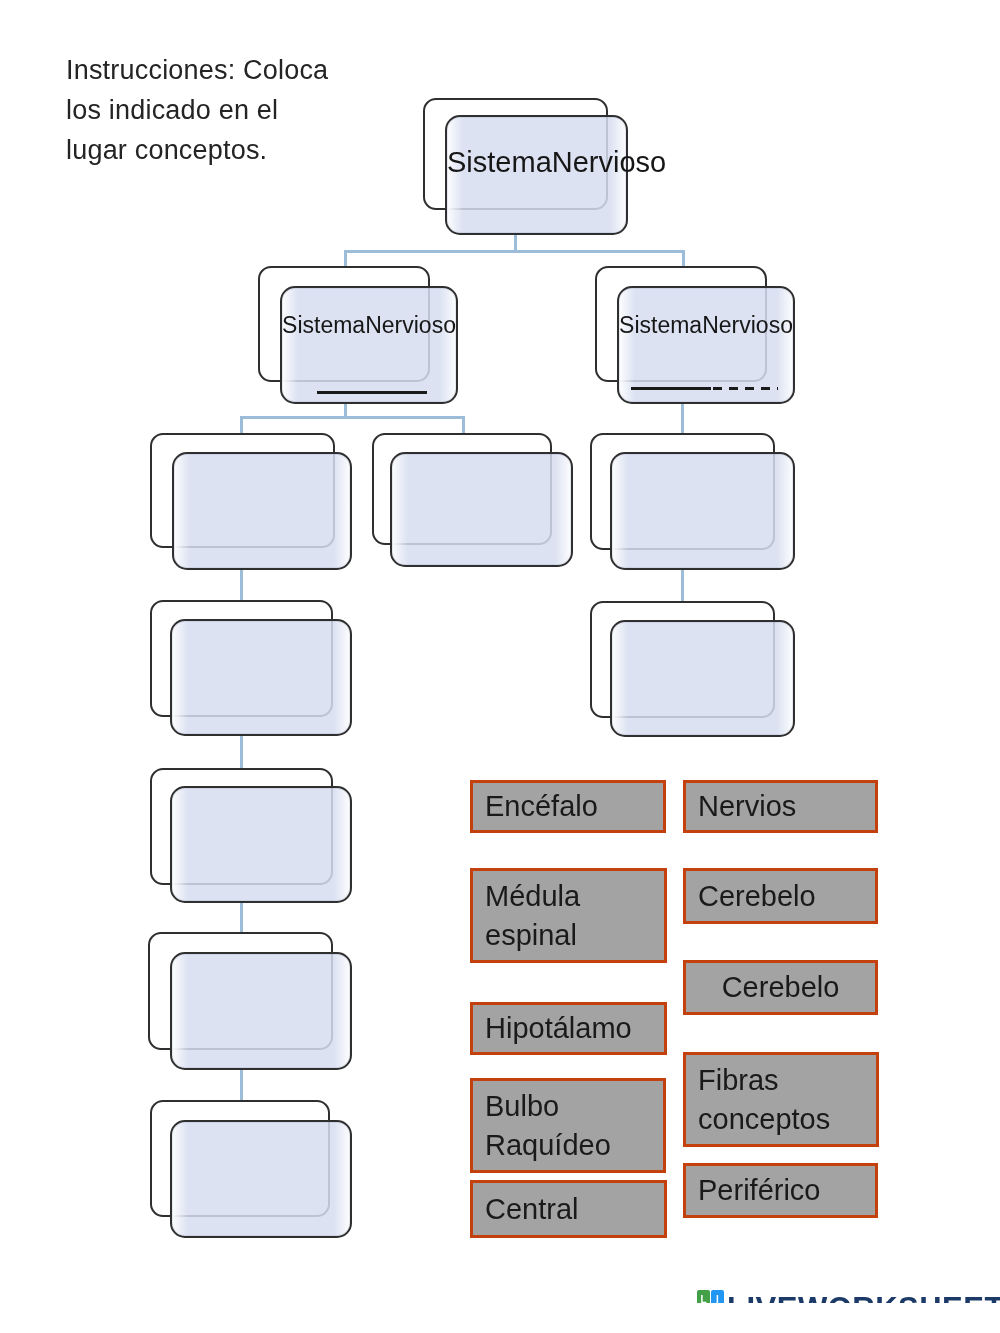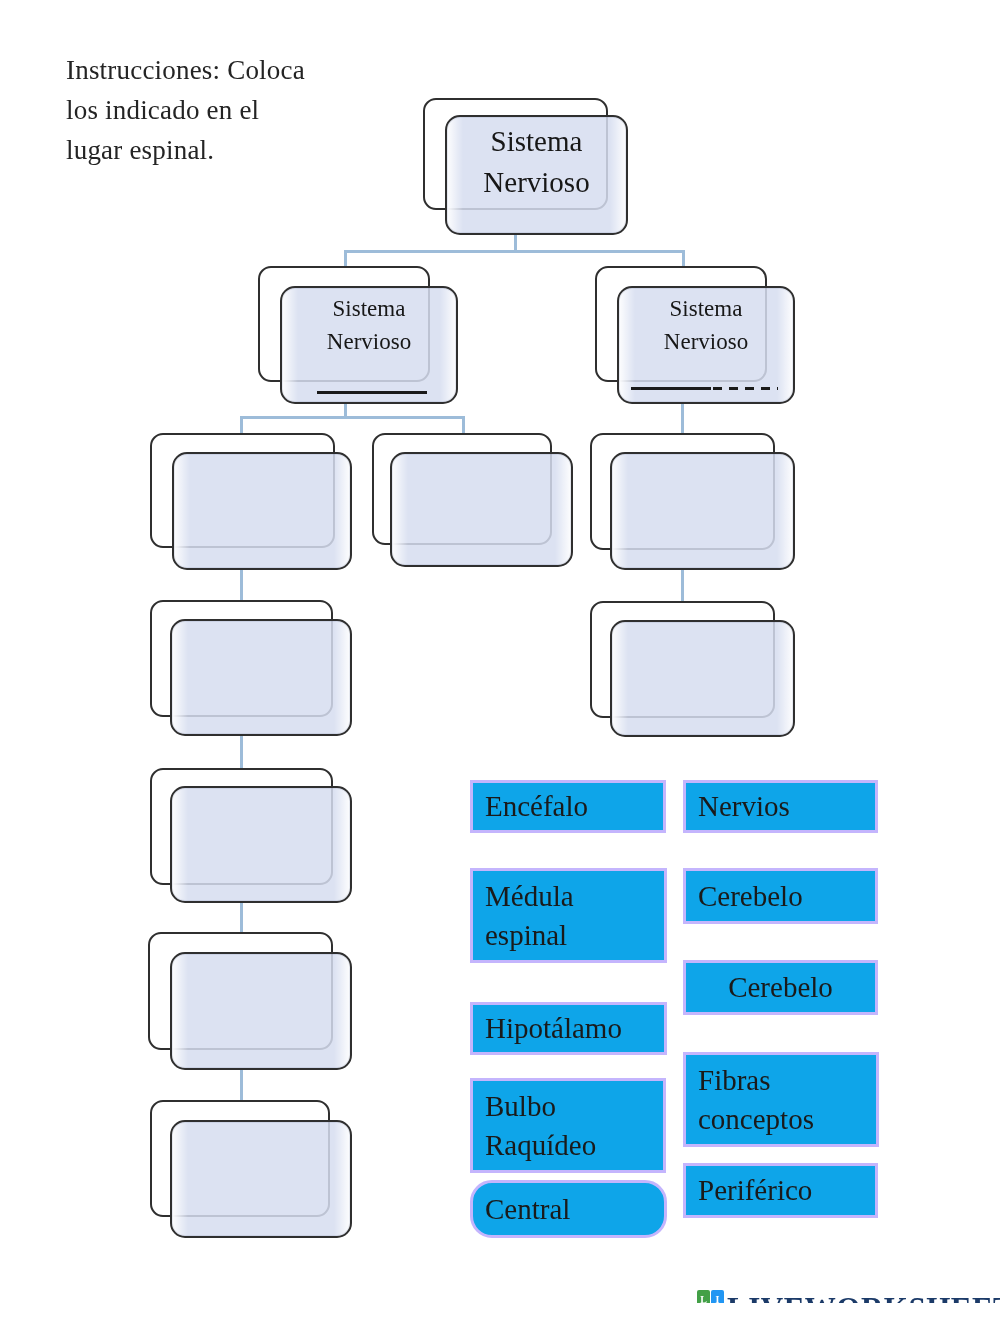--- a/index.html
+++ b/index.html
@@ -1,51 +1,51 @@
 <!DOCTYPE html>
 <html><head>
 <meta charset="utf-8">
 <style>
   html,body{margin:0;padding:0;background:#ffffff;}
   .page{
     position:relative;width:1000px;height:1303px;background:#ffffff;overflow:hidden;
-    font-family:Liberation Serif, serif;color:#1c1c1c;
+    font-family:Liberation Sans, sans-serif;color:#1c1c1c;
   }
   .instructions{
     position:absolute;left:66px;top:50px;width:340px;
     font-size:27px;line-height:40px;color:#242424;letter-spacing:0.2px;
   }
   
   .ghost{
     position:absolute;background:#ffffff;border:2px solid #2f2f2f;border-radius:13px;
     box-sizing:border-box;z-index:1;
   }
   
   .slot{
     position:absolute;box-sizing:border-box;z-index:2;
     background-image:linear-gradient(to right, rgba(255,255,255,0.95) 0px, rgba(255,255,255,0) 16px, rgba(255,255,255,0) calc(100% - 16px), rgba(255,255,255,0.95) 100%);
     background-color:rgba(214,221,240,0.85);
     border:2px solid #2f2f2f;border-radius:15px;
     box-shadow:inset 0 0 0 1px rgba(130,140,170,0.18);
   }
   .node-text{
-    display:flex;flex-direction:column;align-items:center;justify-content:space-evenly;
+    display:flex;flex-direction:row;align-items:center;justify-content:space-evenly;
     width:100%;height:78%;color:#171717;
   }
   .root-font{font-size:29px;}
   .branch-font{font-size:23px;}
   .connector{position:absolute;background:#9dbcd9;z-index:0;}
   .v{width:3px;} .h{height:3px;}
   .blank-line{position:absolute;background:#1a1a1a;height:3px;z-index:3;}
   .blank-dashed{
     position:absolute;height:3px;z-index:3;
     background:repeating-linear-gradient(90deg,#1a1a1a 0 9px,transparent 9px 16px);
   }
   .word-card{
-    position:absolute;box-sizing:border-box;background:#0ea5e9;border:3px solid #c4b5fd;
+    position:absolute;box-sizing:border-box;background:#a3a3a3;border:3px solid #c2410c;
     display:flex;align-items:center;padding:4px 12px;
     font-size:29px;line-height:1.32;color:#1a1a1a;z-index:2;
   }
   .footer-logo{position:absolute;left:697px;top:1290px;display:flex;align-items:center;z-index:2;}
   .logo-grid{
     display:grid;grid-template-columns:13px 13px;grid-template-rows:18px 18px;gap:1px;margin-right:3px;
   }
   .logo-grid span{
     display:flex;align-items:center;justify-content:center;color:#ffffff;
     font-size:10px;font-weight:bold;border-radius:2px;
@@ -55,21 +55,21 @@
   .brand-name{font-size:31px;font-weight:800;color:#1b3a68;letter-spacing:0.5px;}
 </style>
 </head>
 <body>
 
 <div class="page">
 
   <div class="instructions">
     <div>Instrucciones: Coloca</div>
     <div>los indicado en el</div>
-    <div>lugar espinal.</div>
+    <div>lugar conceptos.</div>
   </div>
 
   <div class="connector v" style="left:514px;top:234px;height:18px;"></div>
   <div class="connector h" style="left:344px;top:250px;width:341px;"></div>
   <div class="connector v" style="left:344px;top:250px;height:17px;"></div>
   <div class="connector v" style="left:682px;top:250px;height:17px;"></div>
 
   <div class="connector v" style="left:344px;top:403px;height:15px;"></div>
   <div class="connector h" style="left:240px;top:416px;width:225px;"></div>
   <div class="connector v" style="left:240px;top:416px;height:18px;"></div>
@@ -154,21 +154,21 @@
   </div>
   <div class="word-card" style="left:683px;top:1052px;width:196px;height:95px;">
     <span>Fibras conceptos</span>
   </div>
   <div class="word-card" style="left:470px;top:1078px;width:196px;height:95px;align-items:center;">
     <span>Bulbo Raquídeo</span>
   </div>
   <div class="word-card" style="left:683px;top:1163px;width:195px;height:55px;">
     <span>Periférico</span>
   </div>
-  <div class="word-card" style="left:470px;top:1180px;width:197px;height:58px;border-radius:22px;">
+  <div class="word-card" style="left:470px;top:1180px;width:197px;height:58px;">
     <span>Central</span>
   </div>
 
   <div class="footer-logo">
     <div class="logo-grid">
       <span class="tile-0">L</span>
       <span class="tile-1">I</span>
       <span class="tile-2">V</span>
       <span class="tile-3">E</span>
     </div>

